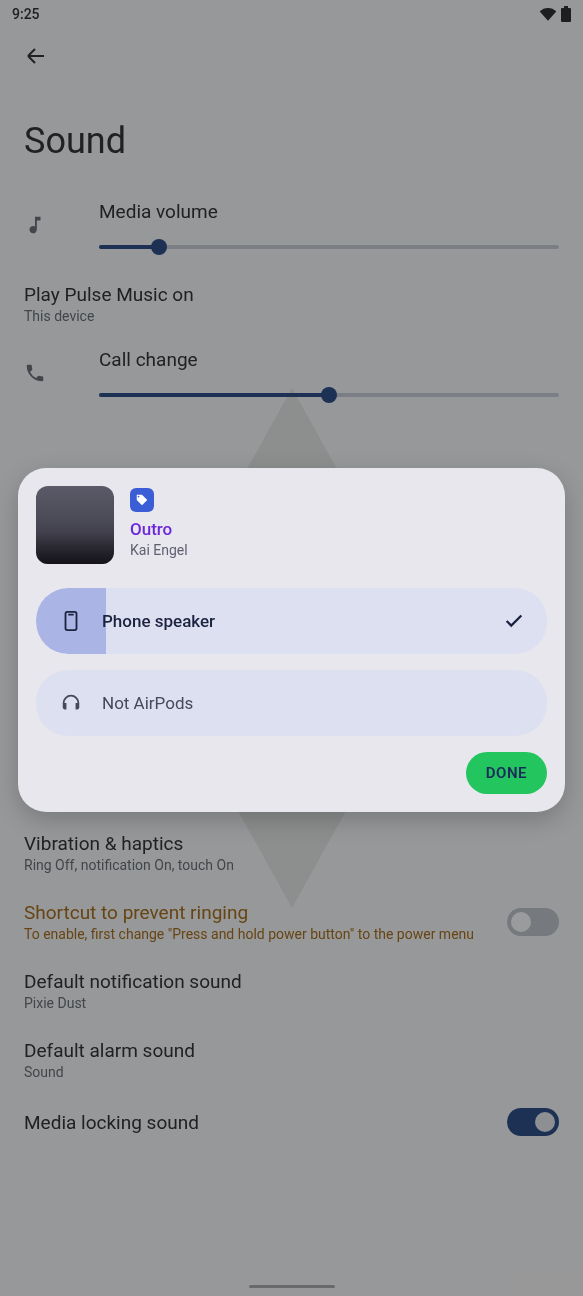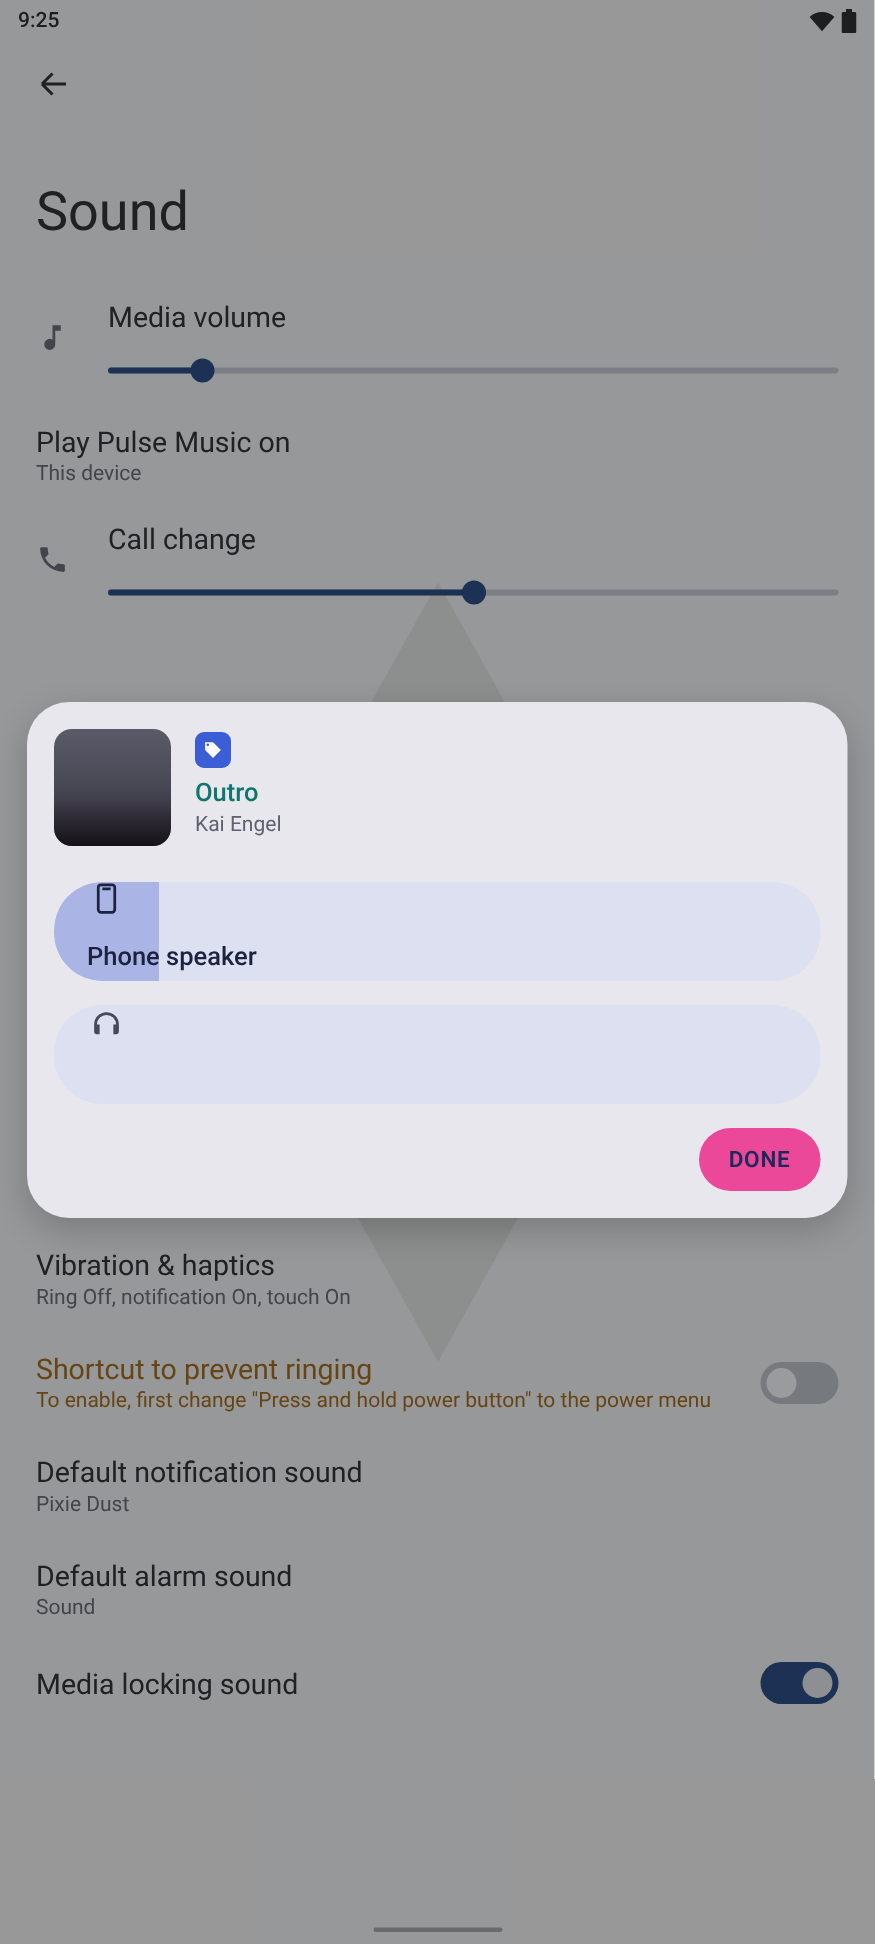--- a/index.html
+++ b/index.html
@@ -22,50 +22,50 @@
   .setting .title { font-size: 19px; color: #202124; }
   .setting .sub { font-size: 14px; color: #5f6368; margin-top: 2px; }
   .setting.disabled .title, .setting.disabled .sub { color: #a16207; }
   .setting .toggle { width: 52px; height: 28px; border-radius: 14px; background: #bdc1c6; position: relative; }
   .setting .toggle .thumb { position: absolute; width: 20px; height: 20px; border-radius: 50%; background: #fff; top: 4px; left: 4px; }
   .setting .toggle.on { background: #1a3e7a; }
   .setting .toggle.on .thumb { left: 28px; background: #e8eaed; }
   
   .slider-row { display: flex; align-items: center; padding: 10px 24px 20px 24px; }
   .slider-row .leading-icon { width: 48px; flex-shrink: 0; color: #5f6368; display: flex; align-items: center; }
-  .slider-row .slider-body { flex: 1; }
+  .slider-row .slider-body { flex: 1; margin-left: 27px; }
   .slider-row .slider-label { font-size: 19px; color: #202124; margin-bottom: 22px; }
   .slider { position: relative; height: 4px; background: #c7cdd6; border-radius: 2px; }
   .slider .fill { position: absolute; left: 0; top: 0; height: 100%; background: #1a3e7a; border-radius: 2px; }
   .slider .thumb { position: absolute; width: 16px; height: 16px; border-radius: 50%; background: #1a3e7a; top: -6px; transform: translateX(-50%); }
   
   .scrim { position: absolute; inset: 0; background: rgba(32, 33, 36, 0.45); }
   
   .watermark { position: absolute; left: 50%; top: 50%; transform: translate(-50%, -50%); opacity: 0.10; pointer-events: none; }
   
   .dialog { position: absolute; left: 18px; right: 18px; top: 468px; background: #e8e7ed; border-radius: 28px; padding: 18px; box-shadow: 0 8px 24px rgba(0,0,0,0.2); }
   .media-header { display: flex; gap: 16px; margin-bottom: 24px; }
   .album-art { width: 78px; height: 78px; border-radius: 12px; background: linear-gradient(180deg, #5b5a68 0%, #4a4956 45%, #2b2732 100%); position: relative; overflow: hidden; flex-shrink: 0; }
   .album-art::after { content: ""; position: absolute; left: 0; right: 0; bottom: 0; height: 40%; background: linear-gradient(180deg, transparent, rgba(0,0,0,0.5)); }
   .media-meta { display: flex; flex-direction: column; gap: 3px; padding-top: 2px; }
   .app-chip { width: 24px; height: 24px; border-radius: 6px; background: #3b5ed6; display: flex; align-items: center; justify-content: center; color: #fff; margin-bottom: 4px; }
-  .track-title { font-size: 17px; color: #0f766e; font-weight: 500; }
+  .track-title { font-size: 17px; color: #6d28d9; font-weight: 500; }
   .track-artist { font-size: 14px; color: #5f6170; }
   
-  .option { height: 66px; border-radius: 32px; background: #dde0f0; display: flex; align-items: flex-start; padding: 0 22px; margin-bottom: 16px; gap: 18px; flex-direction: column; }
+  .option { height: 66px; border-radius: 32px; background: #dde0f0; display: flex; align-items: center; padding: 0 22px; margin-bottom: 16px; gap: 18px; }
   .option .opt-icon { width: 26px; height: 26px; display: flex; align-items: center; justify-content: center; color: #444a5a; }
   .option .opt-label { flex: 1; font-size: 17px; color: #444a5a; }
   .option.selected { background: #dde0f0; position: relative; overflow: hidden; }
   .option.selected::before { content:""; position:absolute; left:0; top:0; bottom:0; width: 70px; background: #aab5e6; border-radius: 32px 0 0 32px; }
   .option.selected .opt-icon { position: relative; color: #1c2340; }
   .option.selected .opt-label { position: relative; color: #1c2340; font-weight: 500; }
   .option .check { color: #1c2340; }
   
   .dialog-actions { display: flex; justify-content: flex-end; margin-top: 4px; }
-  .done-btn { background: #ec4899; color: #1a2b5a; font-weight: 600; font-size: 15px; border: none; padding: 12px 20px; border-radius: 22px; letter-spacing: 0.5px; }
+  .done-btn { background: #22c55e; color: #1a2b5a; font-weight: 600; font-size: 15px; border: none; padding: 12px 20px; border-radius: 22px; letter-spacing: 0.5px; }
   
   .nav-pill { position: absolute; bottom: 8px; left: 50%; transform: translateX(-50%); width: 86px; height: 3px; background: #6a6a6a; border-radius: 2px; }
 
   svg { display: block; }
 </style>
 </head>
 <body>
 
 <div class="background-page">
 
@@ -219,20 +219,21 @@
         </svg>
     </span>
   </div>
 
   <div class="option">
     <span class="opt-icon">
       <svg width="22" height="22" viewBox="0 0 24 24">
           <path fill="currentColor" d="M12 3a9 9 0 00-9 9v5a2 2 0 002 2h2v-7H5v0a7 7 0 0114 0v0h-2v7h2a2 2 0 002-2v-5a9 9 0 00-9-9z"></path>
         </svg>
     </span>
+    <span class="opt-label">Not AirPods</span>
   </div>
 
   <div class="dialog-actions">
     <button class="done-btn">DONE</button>
   </div>
 </div>
 
 <div class="nav-pill"></div>
 
 </body></html>

